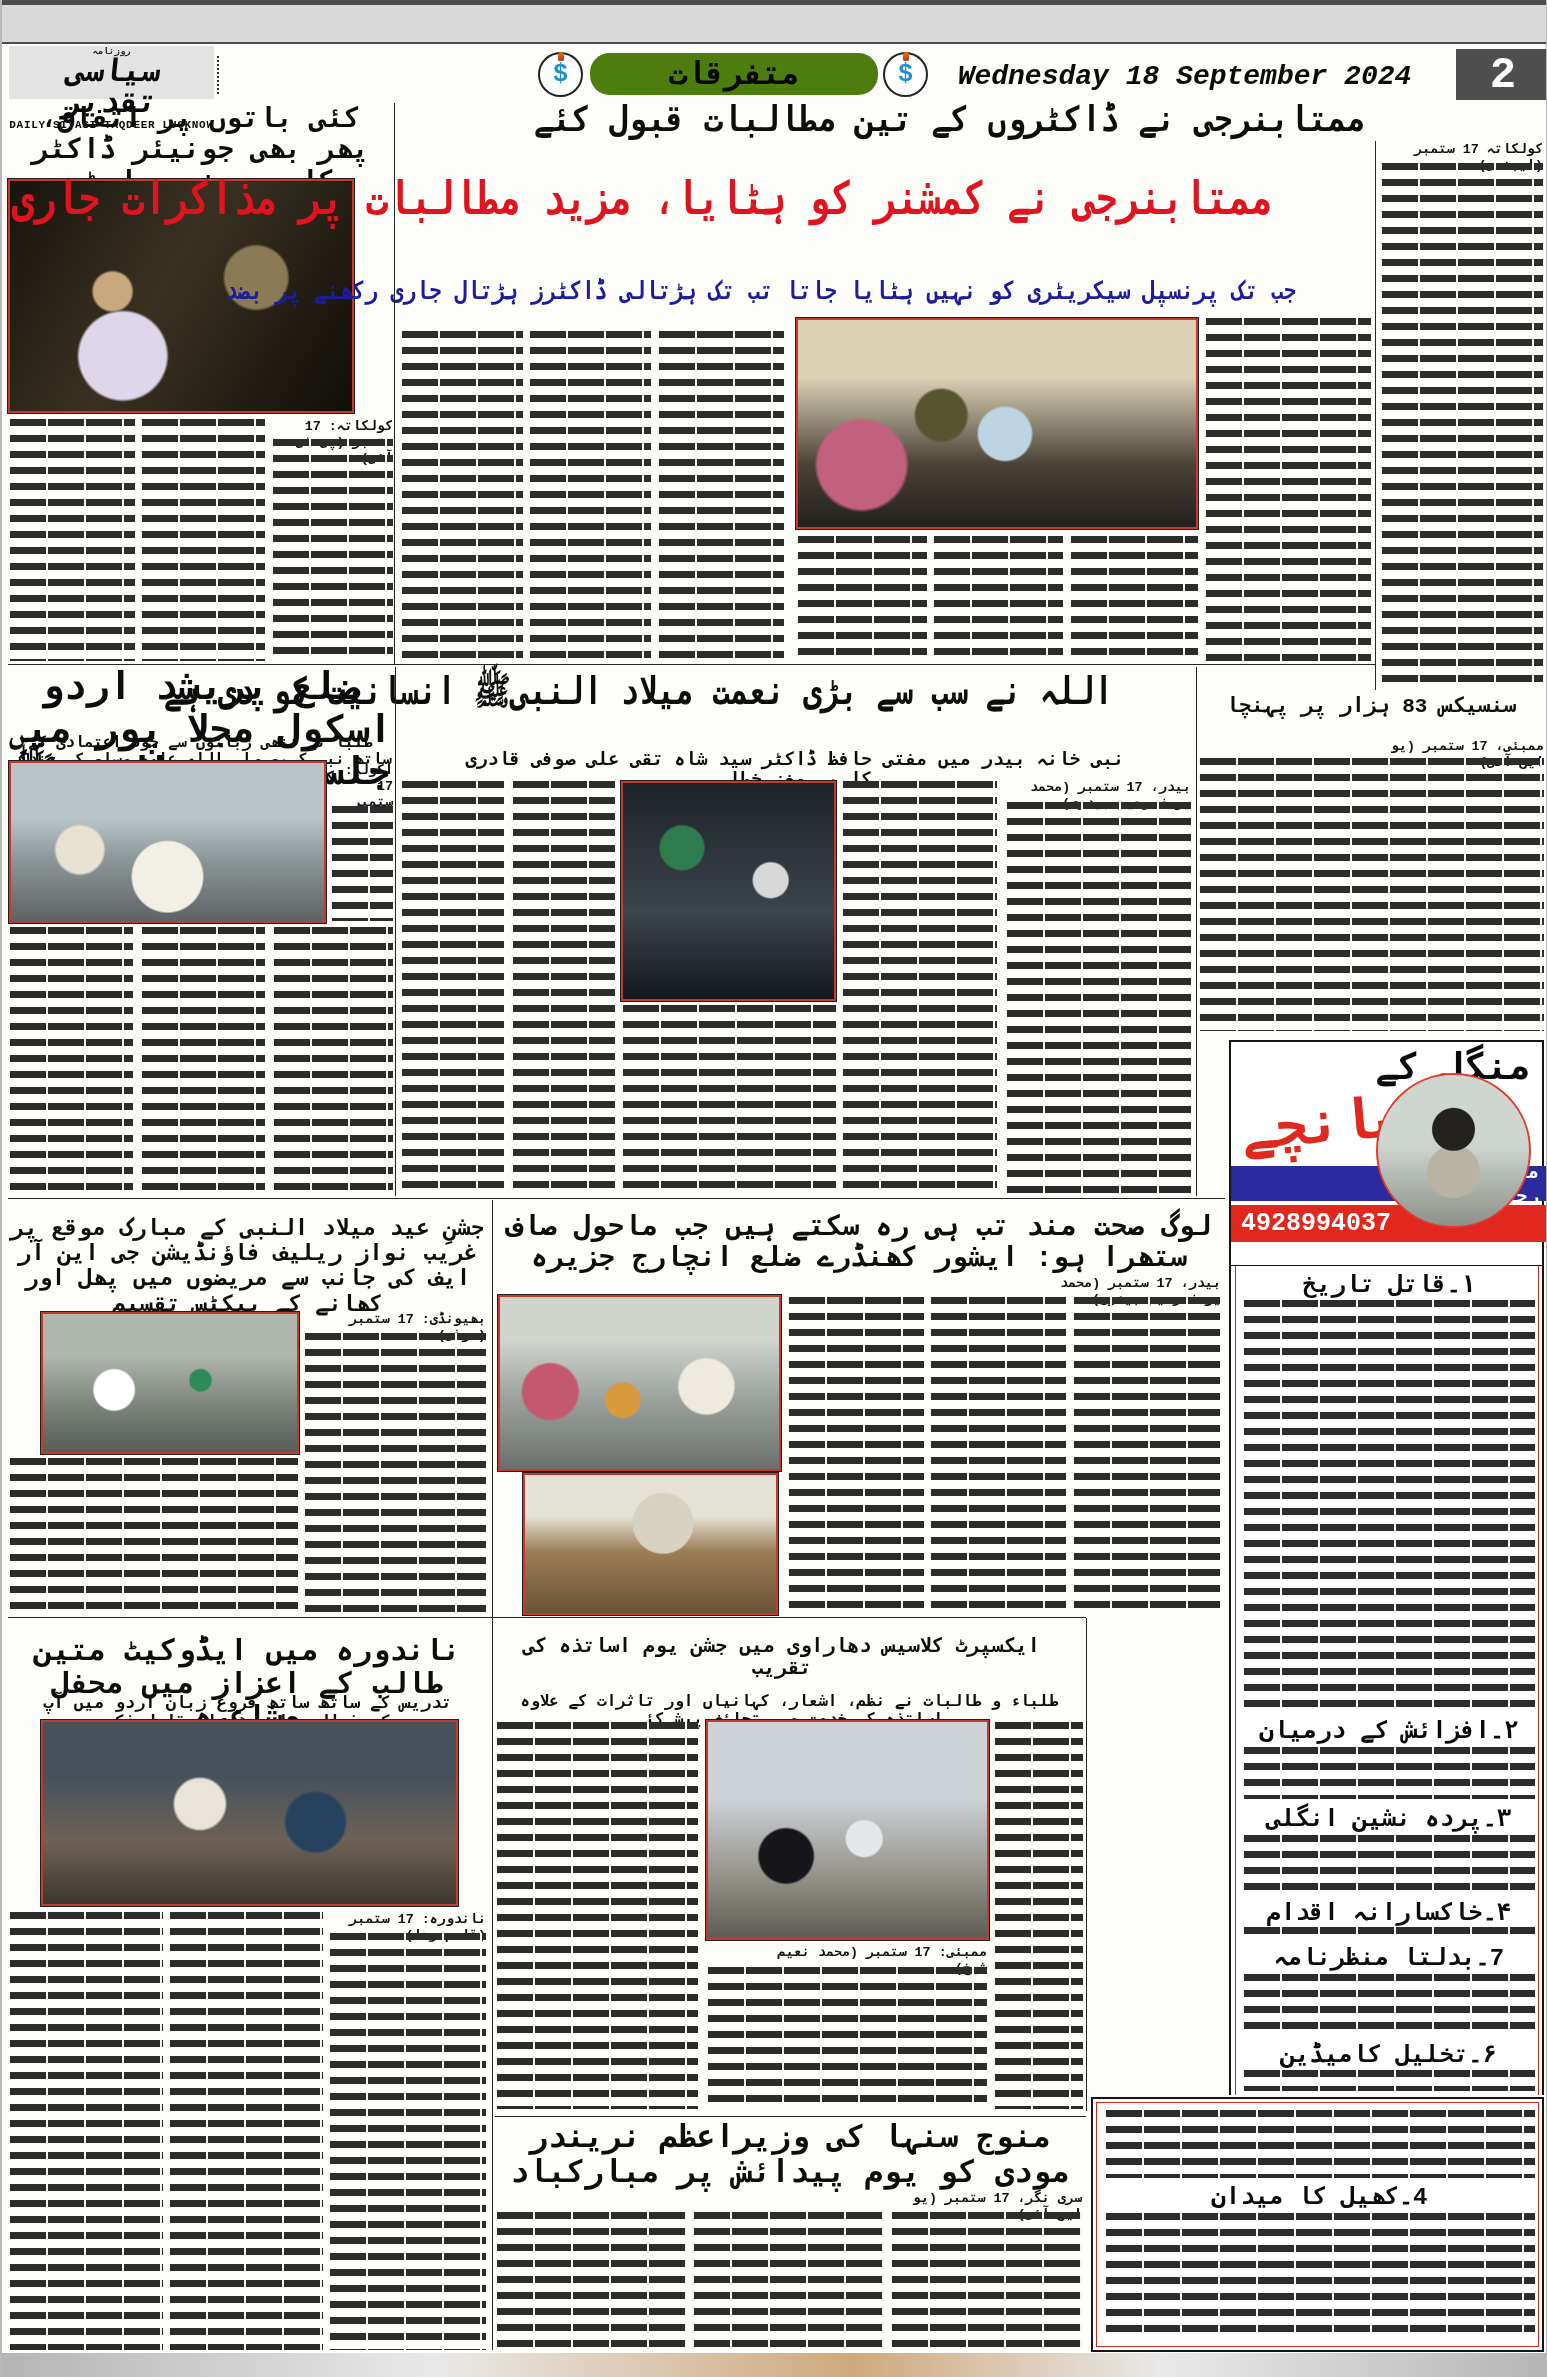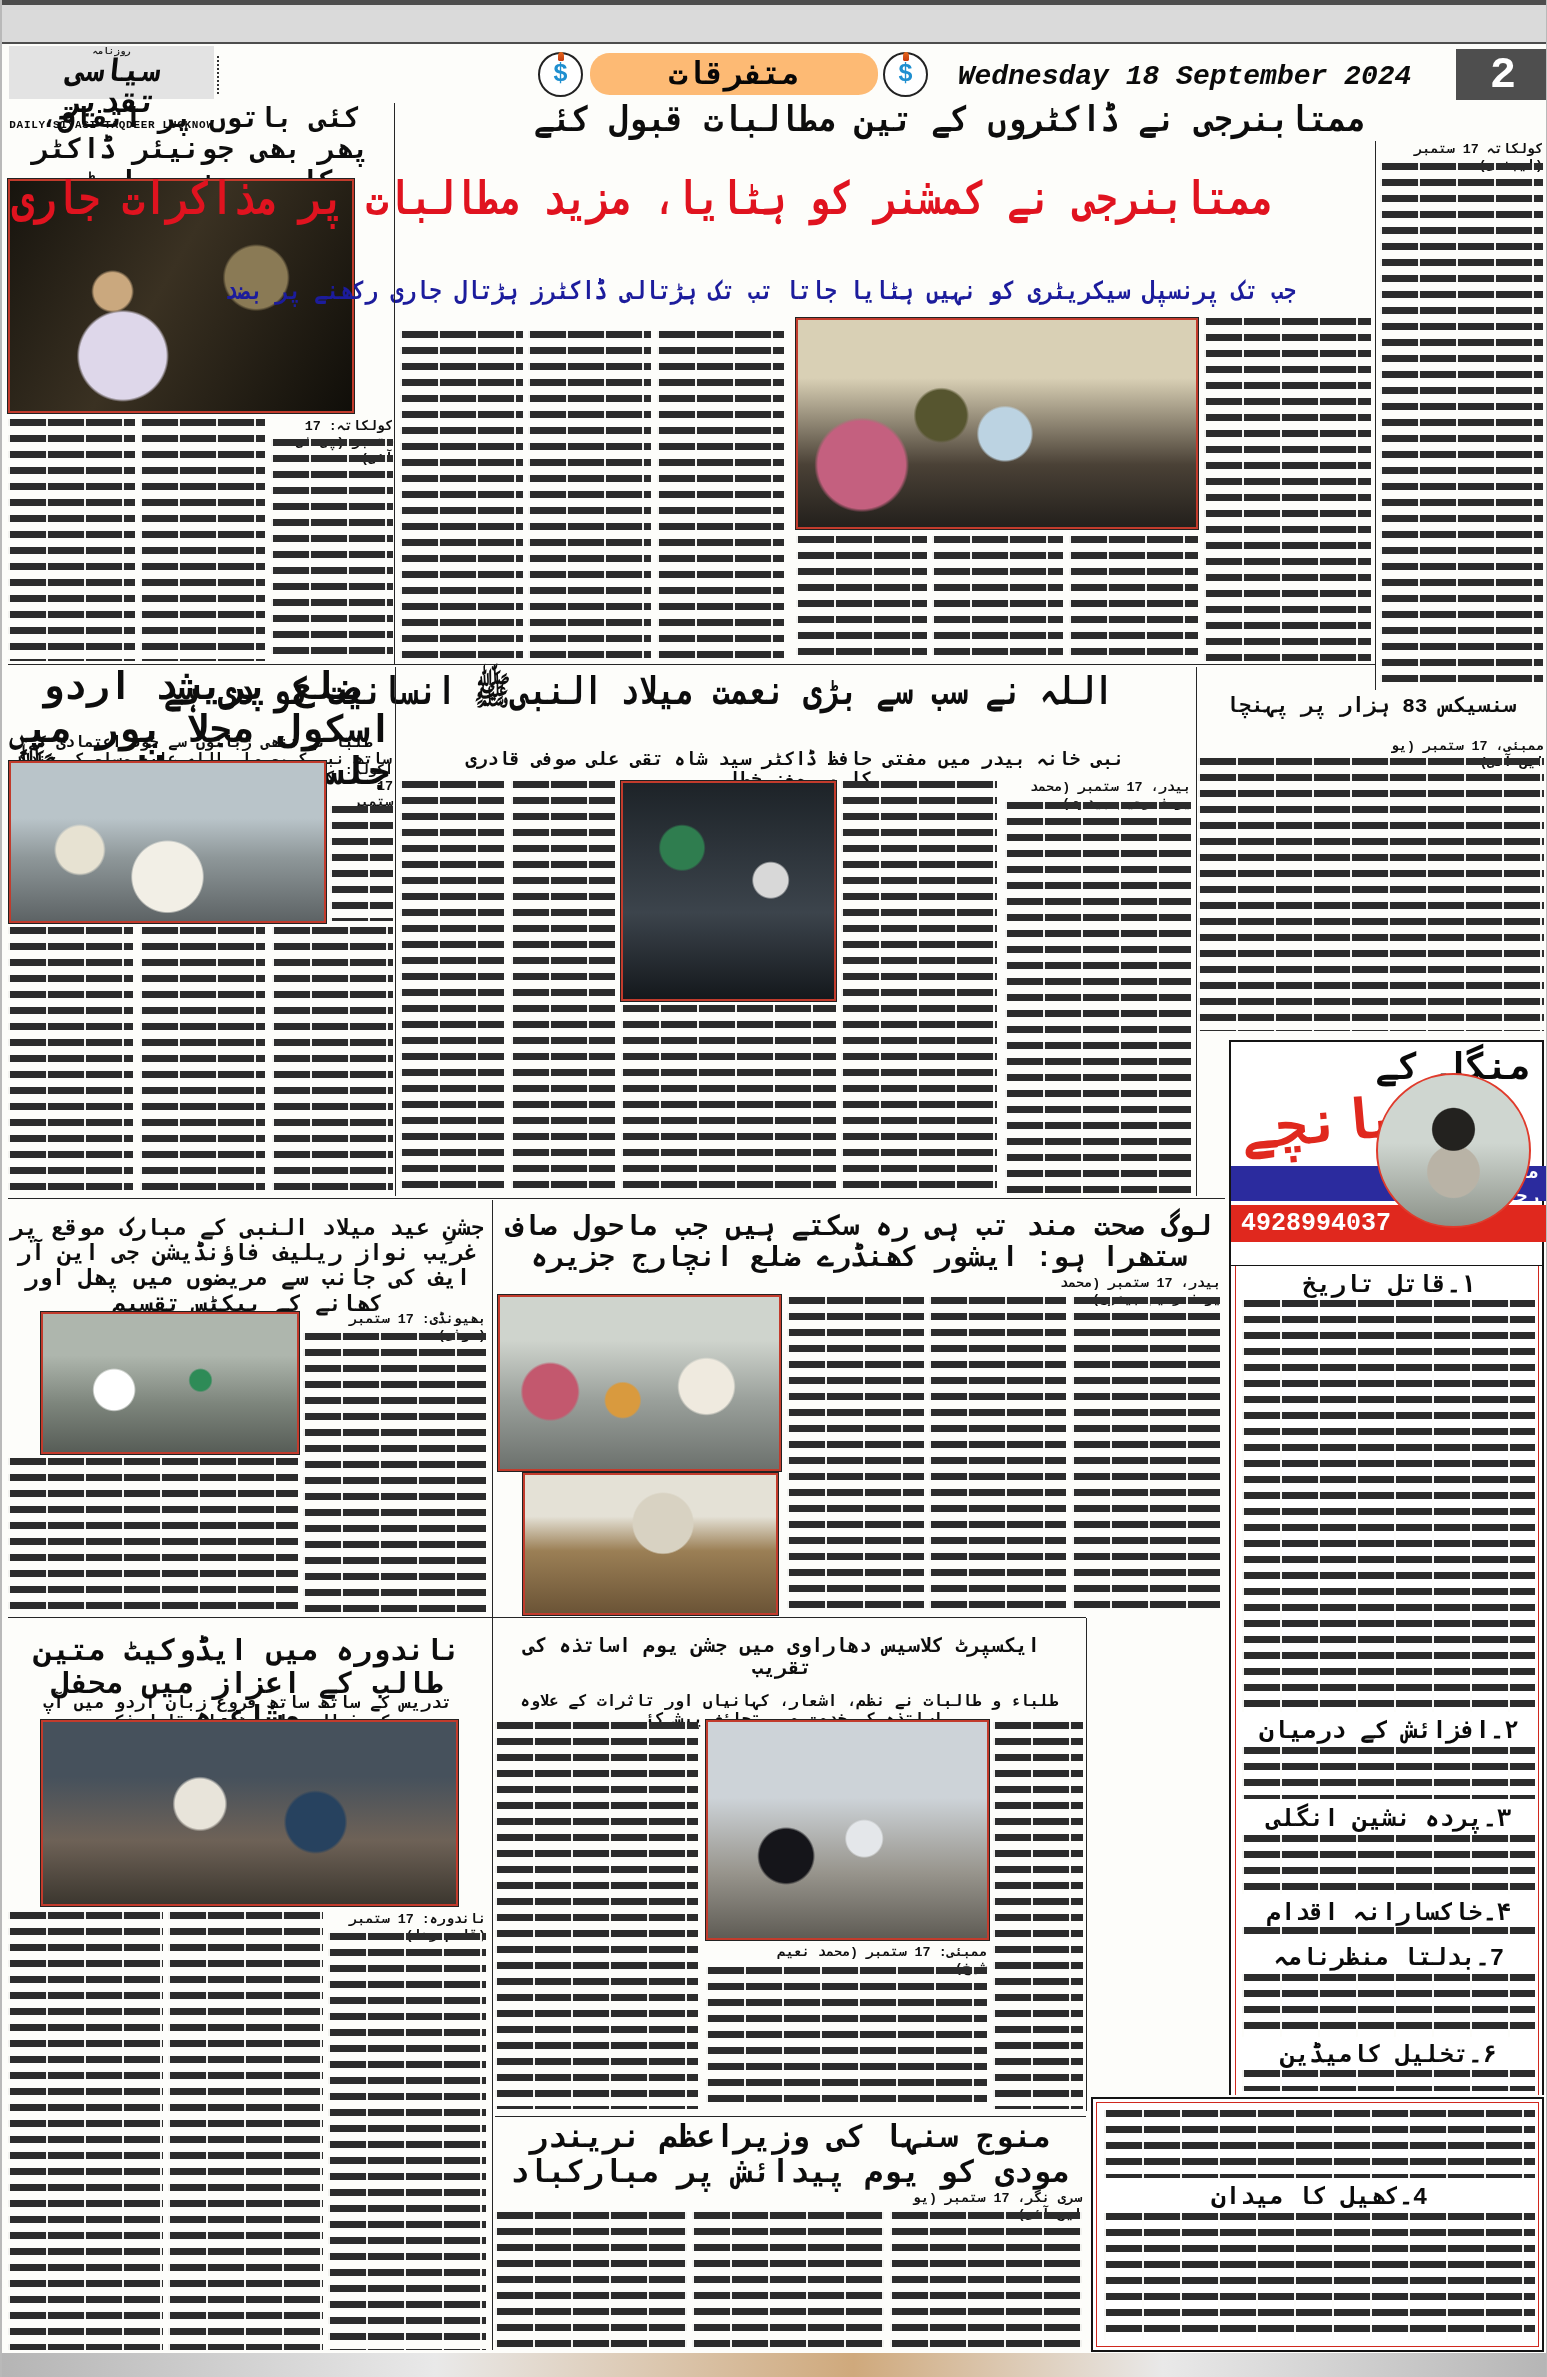--- a/index.html
+++ b/index.html
@@ -50,21 +50,21 @@
       radial-gradient(circle at 56% 54%,#e4e7ea 0 9%,transparent 10%),
       linear-gradient(180deg,#cdd3d8 0 35%,#97948c 70%,#5f5c55);}
   .p-author{background:radial-gradient(circle at 50% 36%,#23221f 0 17%,transparent 18%),
       radial-gradient(circle at 50% 64%,#b9b3a6 0 21%,transparent 22%),
       linear-gradient(180deg,#cfd6d0 0 45%,#8c9289 100%);}
   .hstrip{background:#dadada;border-top:5.6px solid #4d4d4d;border-bottom:2.8px solid #4d4d4d;}
   .oval{background:#fff;border:2.1px solid #222;border-radius:50%;display:flex;align-items:center;justify-content:center;}
   .oval .dollar{color:#1f8fd0;font-weight:bold;font-size:25px;line-height:1;}
   .flame{position:absolute;top:-2.1px;left:50%;width:6.3px;height:9.1px;margin-left:-2.8px;
       background:linear-gradient(#e8691d,#c33a10);border-radius:50% 50% 20% 20%;}
-  .pill{background:#fdba74;border-radius:19.7px;display:flex;align-items:center;justify-content:center;}
+  .pill{background:#4d7c0f;border-radius:19.7px;display:flex;align-items:center;justify-content:center;}
   .frame2{border:2.1px solid #141414;}
   .redinner{position:absolute;inset:2.8px;border:1.4px solid #d0281e;pointer-events:none;}
   .storyt{font-weight:bold;font-size:24px;color:#0b0b0b;text-align:center;direction:rtl;}
 </style>
 </head>
 <body>
 
 <div class="page">
 
   <div class="a hstrip" style="left:0;top:76;width:1548px;height:44px;"></div>

